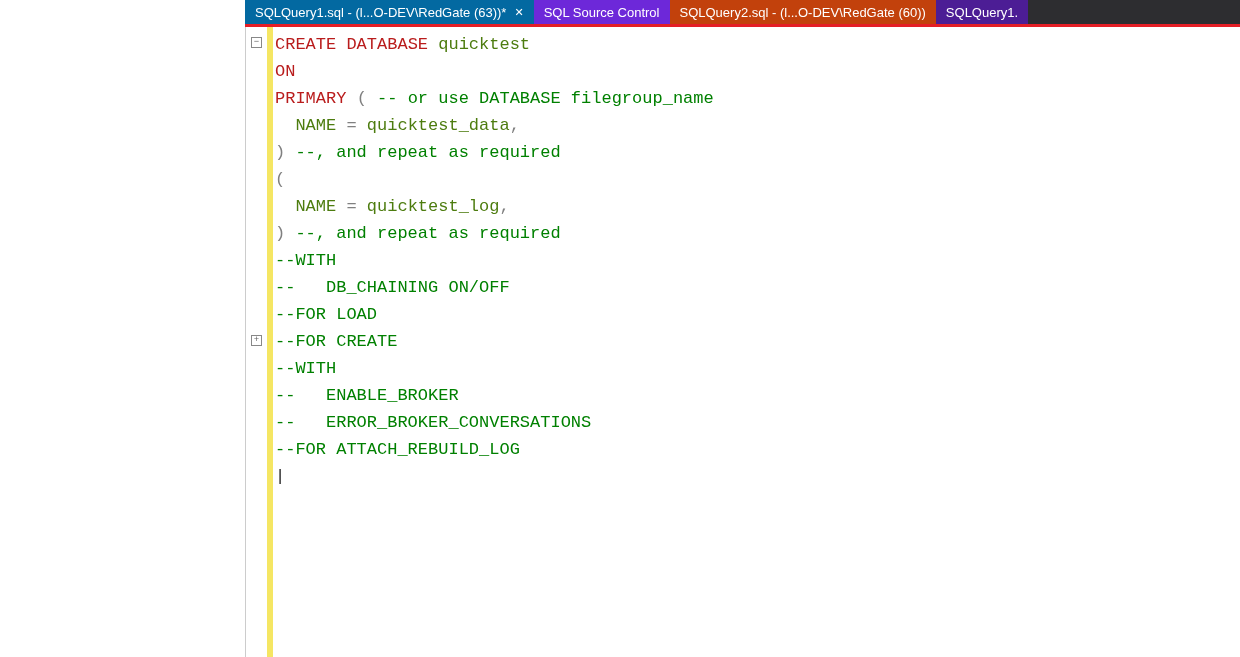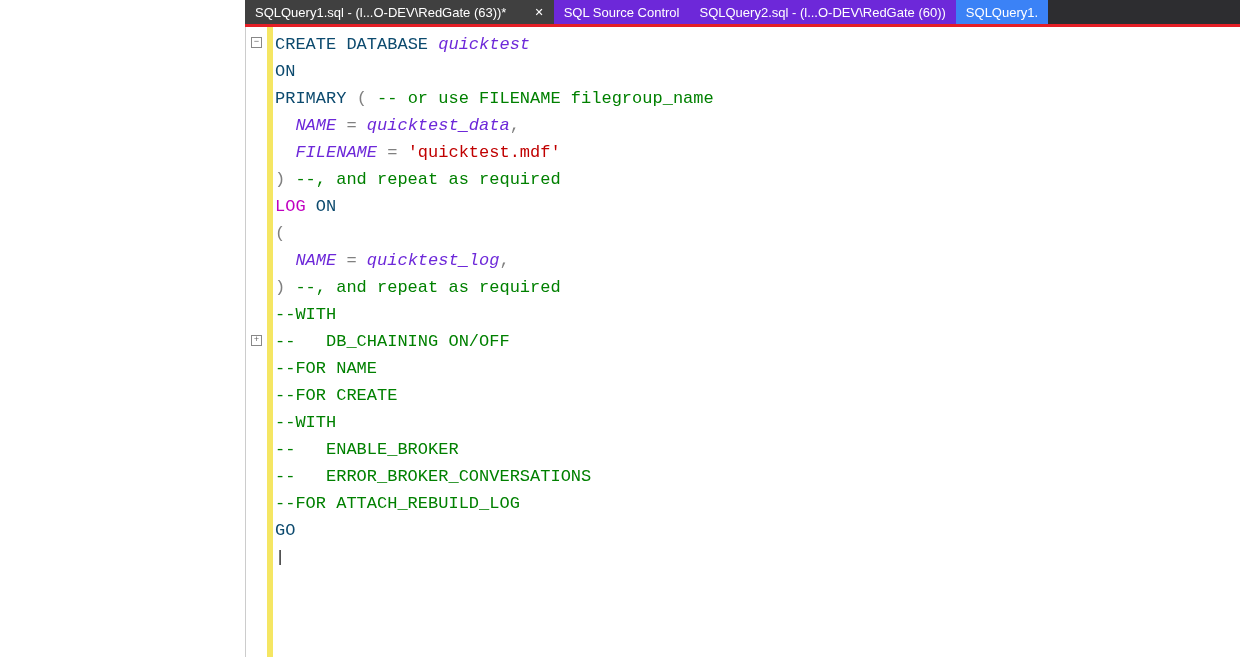--- a/index.html
+++ b/index.html
@@ -27,31 +27,30 @@
     }
     .tab {
       padding: 3px 10px 3px 10px;
       color: #fff;
       display: flex;
       align-items: center;
       white-space: nowrap;
       cursor: pointer;
     }
     .tab.active {
-      background: #404040;
-      gap: 20px;
+      background: #0369a1;
     }
     .tab.inactive1 {
       background: #6d28d9;
     }
     .tab.inactive2 {
-      background: #6d28d9;
+      background: #c2410c;
     }
     .tab.inactive3 {
-      background: #3b82f6;
+      background: #4c1d95;
     }
     .tab .close {
       margin-left: 8px;
       font-size: 11px;
     }
     .editor-area {
       display: flex;
       flex: 1;
       background: #fff;
       border-top: 3px solid #e41e26;
@@ -84,23 +83,23 @@
       color: #666;
       background: #fff;
       cursor: pointer;
     }
     .fold1 { top: 10px; }
     .fold2 { top: 308px; }
     .code-line {
       white-space: pre;
     }
     
-    .kw { color: #0c4a6e; text-align: right; }
+    .kw { color: #b91c1c; text-align: right; }
     .kw2 { color: #c000c0; }
-    .ident { color: #6d28d9; font-style: italic; }
+    .ident { color: #4d7c0f; }
     .cmt { color: #008000; }
     .str { color: #c00000; }
     .plain { color: #222; }
     .op { color: #808080; }
   </style>
 </head>
 <body>
 
 <div class="container">
   <div class="tab-bar">
@@ -120,33 +119,30 @@
   </div>
   <div class="editor-area">
     <div class="gutter">
       <div class="fold fold1">−</div>
       <div class="fold fold2">+</div>
     </div>
     <div class="margin-bar"></div>
     <div class="code-area">
       <div class="code-line"><span class="kw">CREATE</span><span> </span><span class="kw">DATABASE</span><span> </span><span class="ident">quicktest</span></div>
       <div class="code-line"><span class="kw">ON</span></div>
-      <div class="code-line"><span class="kw">PRIMARY</span><span> </span><span class="op">(</span><span> </span><span class="cmt">-- or use FILENAME filegroup_name</span></div>
+      <div class="code-line"><span class="kw">PRIMARY</span><span> </span><span class="op">(</span><span> </span><span class="cmt">-- or use DATABASE filegroup_name</span></div>
       <div class="code-line"><span class="ident">  NAME</span><span> </span><span class="op">=</span><span> </span><span class="ident">quicktest_data</span><span class="op">,</span></div>
-      <div class="code-line"><span class="ident">  FILENAME</span><span> </span><span class="op">=</span><span> </span><span class="str">'quicktest.mdf'</span></div>
       <div class="code-line"><span class="op">)</span><span> </span><span class="cmt">--, and repeat as required</span></div>
-      <div class="code-line"><span class="kw2">LOG</span><span> </span><span class="kw">ON</span></div>
       <div class="code-line"><span class="op">(</span></div>
       <div class="code-line"><span class="ident">  NAME</span><span> </span><span class="op">=</span><span> </span><span class="ident">quicktest_log</span><span class="op">,</span></div>
       <div class="code-line"><span class="op">)</span><span> </span><span class="cmt">--, and repeat as required</span></div>
       <div class="code-line"><span class="cmt">--WITH</span></div>
       <div class="code-line"><span class="cmt">--   DB_CHAINING ON/OFF</span></div>
-      <div class="code-line"><span class="cmt">--FOR NAME</span></div>
+      <div class="code-line"><span class="cmt">--FOR LOAD</span></div>
       <div class="code-line"><span class="cmt">--FOR CREATE</span></div>
       <div class="code-line"><span class="cmt">--WITH</span></div>
       <div class="code-line"><span class="cmt">--   ENABLE_BROKER</span></div>
       <div class="code-line"><span class="cmt">--   ERROR_BROKER_CONVERSATIONS</span></div>
       <div class="code-line"><span class="cmt">--FOR ATTACH_REBUILD_LOG</span></div>
-      <div class="code-line"><span class="kw">GO</span></div>
       <div class="code-line"><span class="plain">|</span></div>
     </div>
   </div>
 </div>
 
 </body></html>

